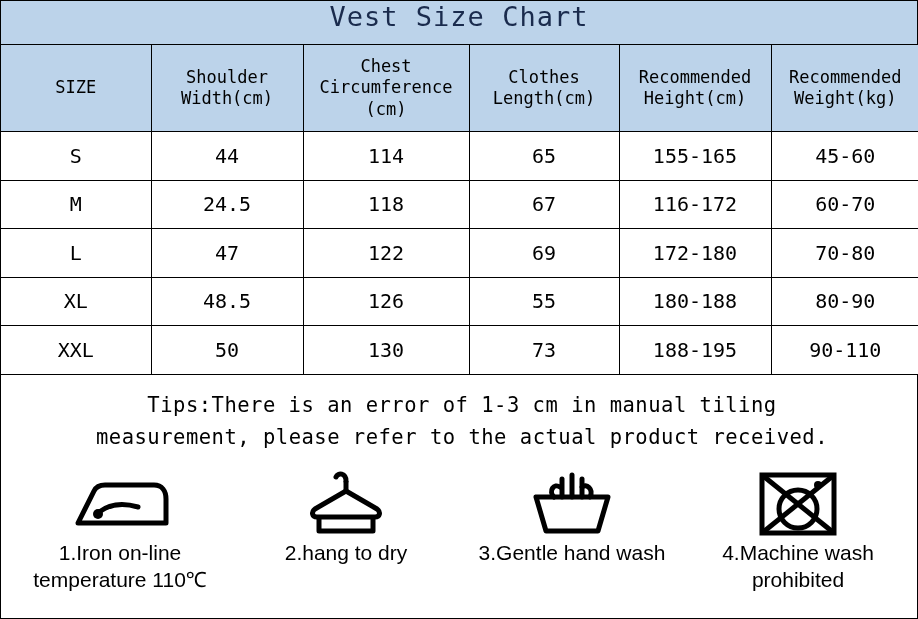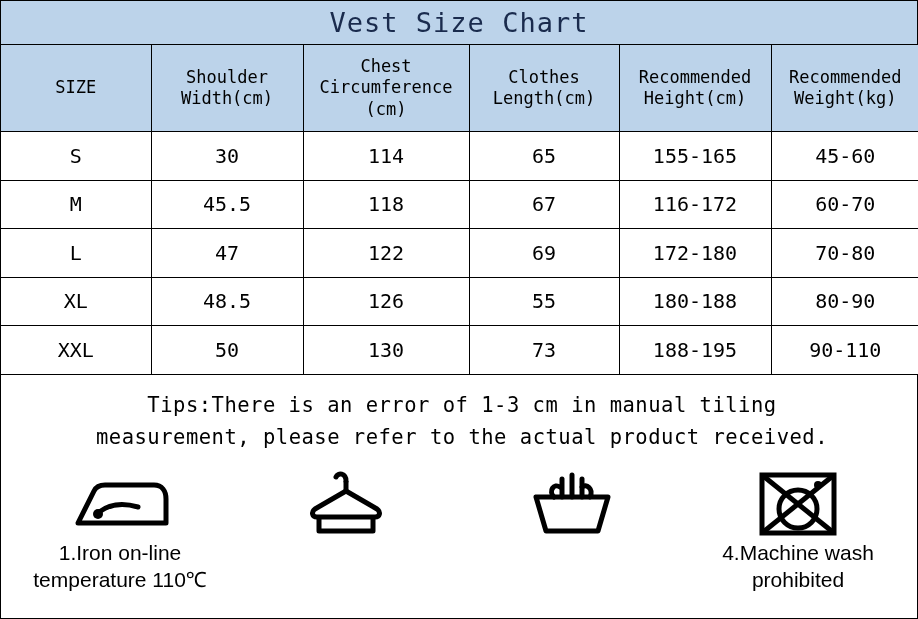--- a/index.html
+++ b/index.html
@@ -20,21 +20,21 @@
     border: 1px solid #000000;
     display: flex;
     flex-direction: column;
     background: #ffffff;
   }
   .title-bar {
     height: 44px;
     background: #bcd3ea;
     border-bottom: 1px solid #000000;
     display: flex;
-    align-items: center;
+    align-items: flex-start;
     justify-content: center;
     box-sizing: border-box;
   }
   .title-bar .title {
     font-size: 27px;
     color: #1a2b4d;
     letter-spacing: 1px;
     font-family: "DejaVu Sans Mono", monospace;
   }
   table.size-table {
@@ -132,29 +132,29 @@
         <th>Shoulder Width(cm)</th>
         <th>Chest Circumference (cm)</th>
         <th>Clothes Length(cm)</th>
         <th>Recommended Height(cm)</th>
         <th>Recommended Weight(kg)</th>
       </tr>
     </thead>
     <tbody>
       <tr>
         <td>S</td>
-        <td>30</td>
+        <td>44</td>
         <td>114</td>
         <td>65</td>
         <td>155-165</td>
         <td>45-60</td>
       </tr>
       <tr>
         <td>M</td>
-        <td>45.5</td>
+        <td>24.5</td>
         <td>118</td>
         <td>67</td>
         <td>116-172</td>
         <td>60-70</td>
       </tr>
       <tr>
         <td>L</td>
         <td>47</td>
         <td>122</td>
         <td>69</td>
@@ -200,33 +200,35 @@
 
     <div class="care-item">
       <div class="care-icon">
         <svg width="86" height="70" viewBox="0 0 86 70">
           <path d="M43 14 C43 6 35 5 33 10" fill="none" stroke="#000" stroke-width="5" stroke-linecap="round"></path>
           <path d="M43 14 L43 24" fill="none" stroke="#000" stroke-width="5"></path>
           <path d="M43 24 L12 42 C8 45 9 50 14 50 L72 50 C77 50 78 45 74 42 Z" fill="none" stroke="#000" stroke-width="5" stroke-linejoin="round"></path>
           <path d="M16 50 L16 64 L70 64 L70 50" fill="none" stroke="#000" stroke-width="5" stroke-linejoin="round"></path>
         </svg>
       </div>
+      <div class="care-label">2.hang to dry</div>
     </div>
 
     <div class="care-item">
       <div class="care-icon">
         <svg width="96" height="70" viewBox="0 0 96 70">
           <path d="M12 30 L84 30 L74 64 L22 64 Z" fill="none" stroke="#000" stroke-width="5" stroke-linejoin="round"></path>
           <path d="M38 30 L38 12" stroke="#000" stroke-width="5" stroke-linecap="round"></path>
           <path d="M48 30 L48 8" stroke="#000" stroke-width="5" stroke-linecap="round"></path>
           <path d="M58 30 L58 12" stroke="#000" stroke-width="5" stroke-linecap="round"></path>
           <path d="M66 30 C70 22 62 16 58 20" fill="none" stroke="#000" stroke-width="5" stroke-linecap="round"></path>
           <path d="M30 30 C24 24 30 16 36 20" fill="none" stroke="#000" stroke-width="5" stroke-linecap="round"></path>
         </svg>
       </div>
+      <div class="care-label">3.Gentle hand wash</div>
     </div>
 
     <div class="care-item">
       <div class="care-icon">
         <svg width="92" height="70" viewBox="0 0 92 70">
           <rect x="10" y="8" width="72" height="58" fill="none" stroke="#000" stroke-width="5"></rect>
           <circle cx="66" cy="18" r="4" fill="#000"></circle>
           <circle cx="46" cy="42" r="19" fill="none" stroke="#000" stroke-width="5"></circle>
           <line x1="10" y1="8" x2="82" y2="66" stroke="#000" stroke-width="5"></line>
           <line x1="82" y1="8" x2="10" y2="66" stroke="#000" stroke-width="5"></line>

